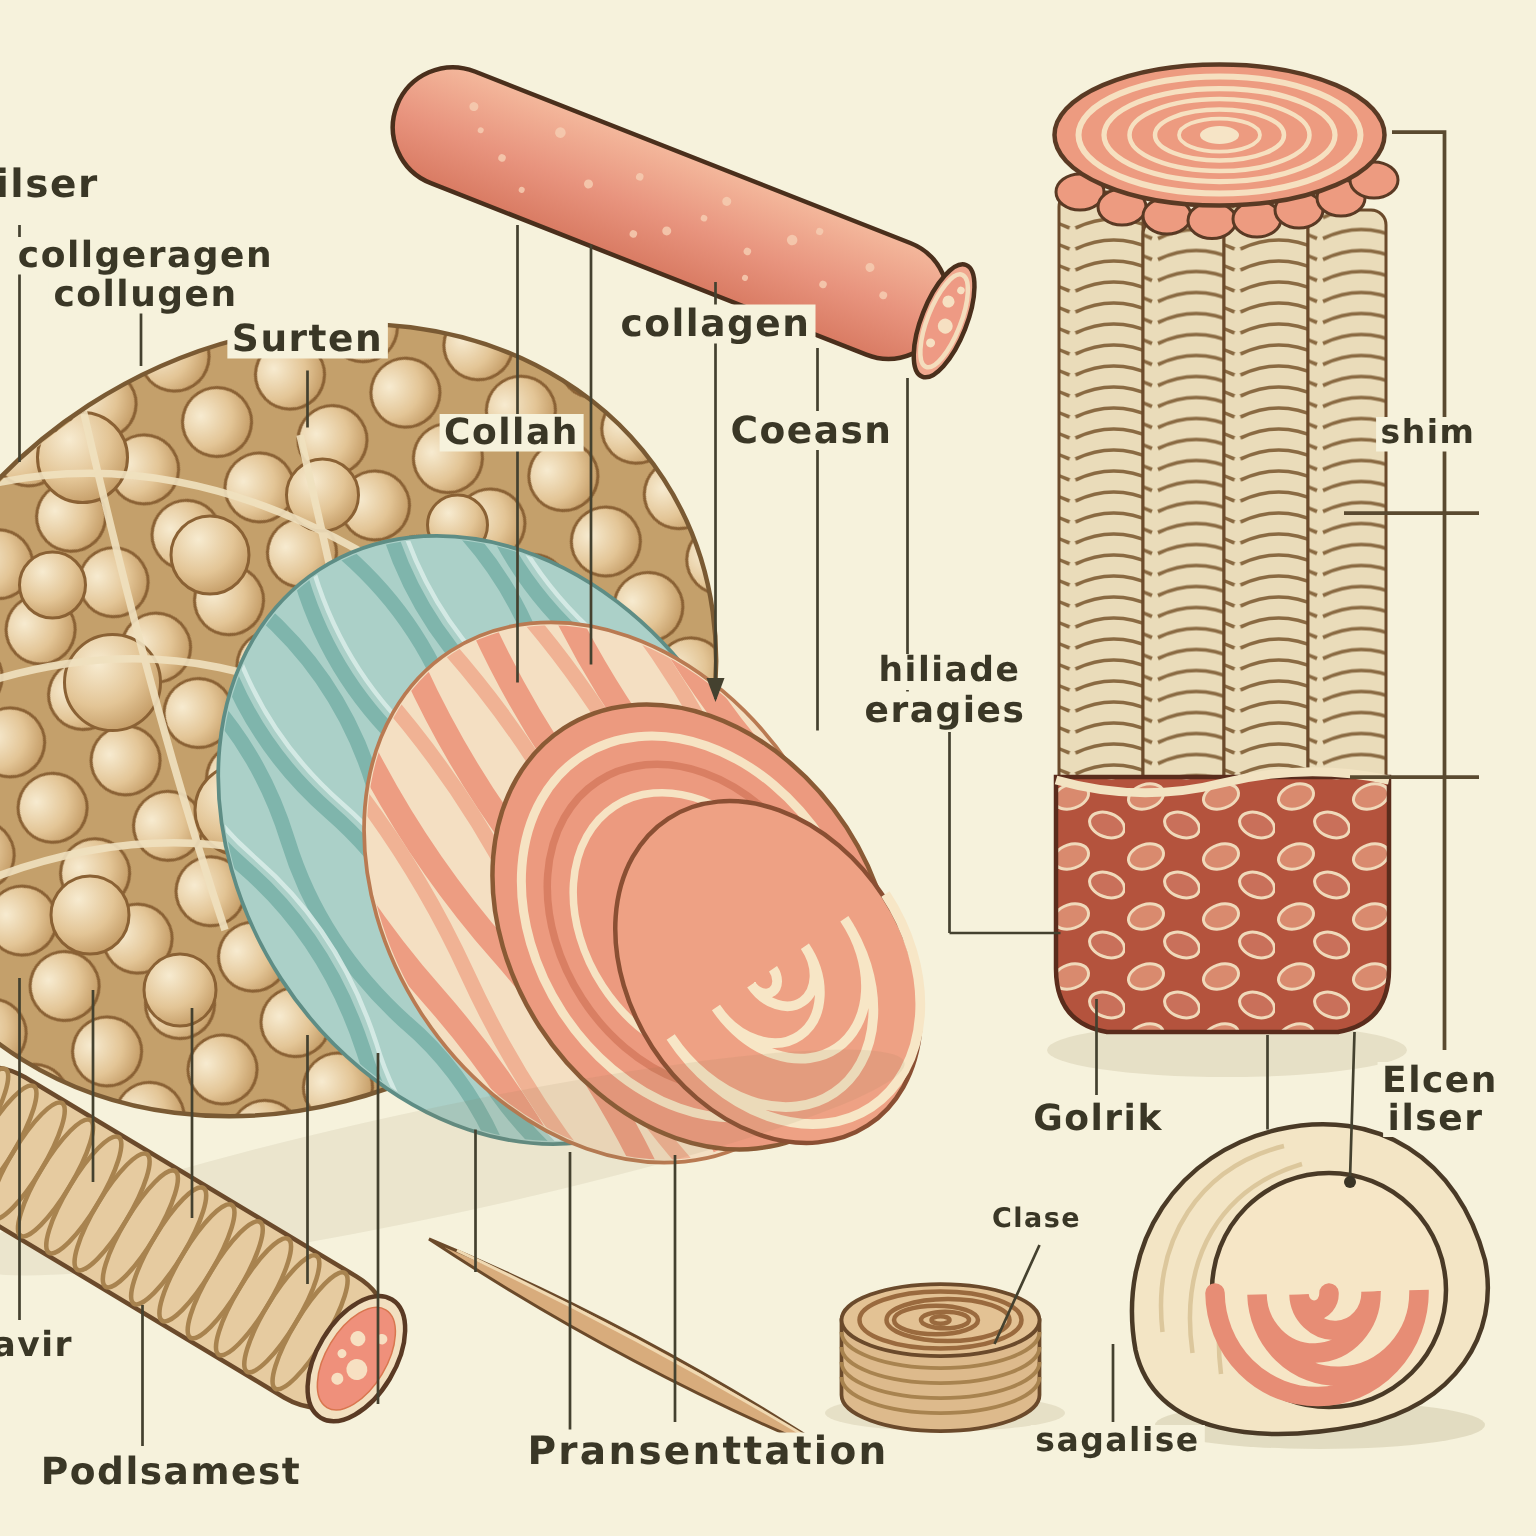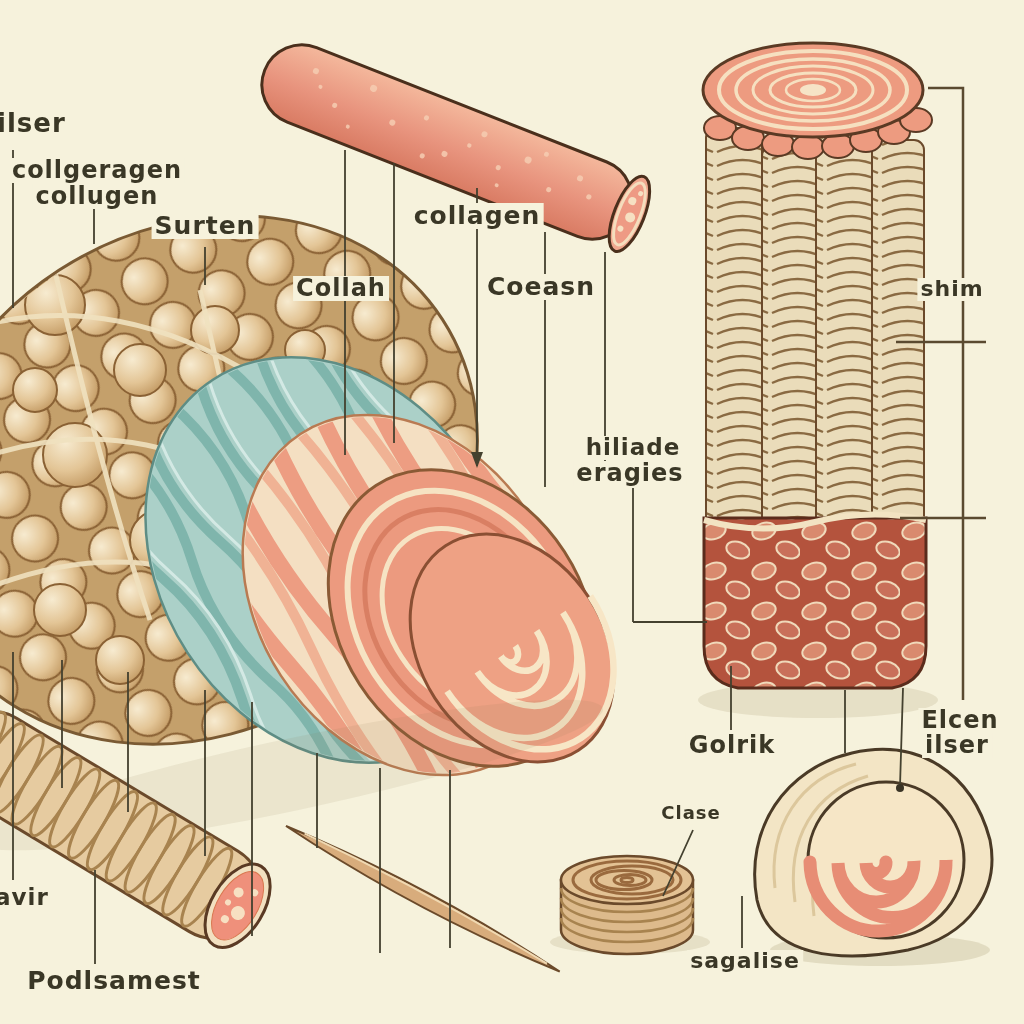--- a/index.html
+++ b/index.html
@@ -306,15 +306,16 @@
 <div class="label ctr" style="left:541px;top:274px;font-size:25px;">Coeasn</div>
 <div class="label ctr" style="left:633px;top:436px;font-size:23px;">hiliade</div>
 <div class="label ctr" style="left:630px;top:461px;font-size:24px;">eragies</div>
 <div class="label ctr" style="left:952px;top:278px;font-size:22px;">shim</div>
 <div class="label ctr" style="left:732px;top:733px;font-size:24px;">Golrik</div>
 <div class="label ctr" style="left:960px;top:708px;font-size:24px;">Elcen</div>
 <div class="label ctr" style="left:957px;top:733px;font-size:24px;">ilser</div>
 <div class="label ctr" style="left:691px;top:804px;font-size:18px;">Clase</div>
 <div class="label" style="left:-8px;top:886px;font-size:23px;">avir</div>
 <div class="label ctr" style="left:114px;top:968px;font-size:25px;">Podlsamest</div>
+<div class="label ctr" style="left:472px;top:955px;font-size:26px;letter-spacing:1.5px;">Pransenttation</div>
 <div class="label ctr" style="left:745px;top:950px;font-size:22px;">sagalise</div>
 
 </div>
 
 </body></html>

